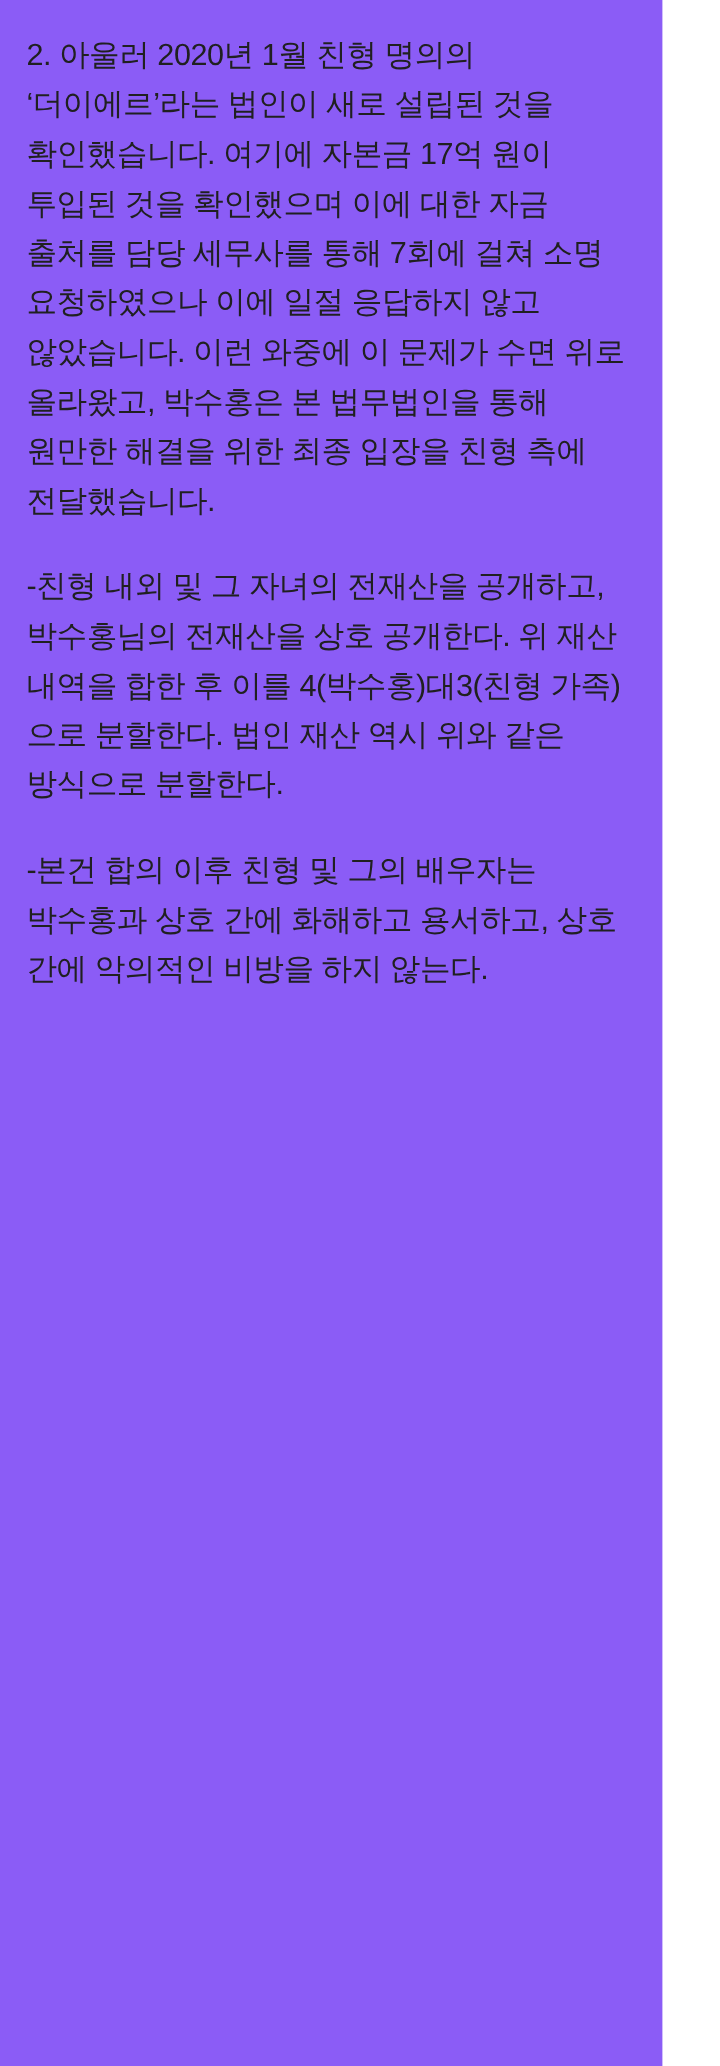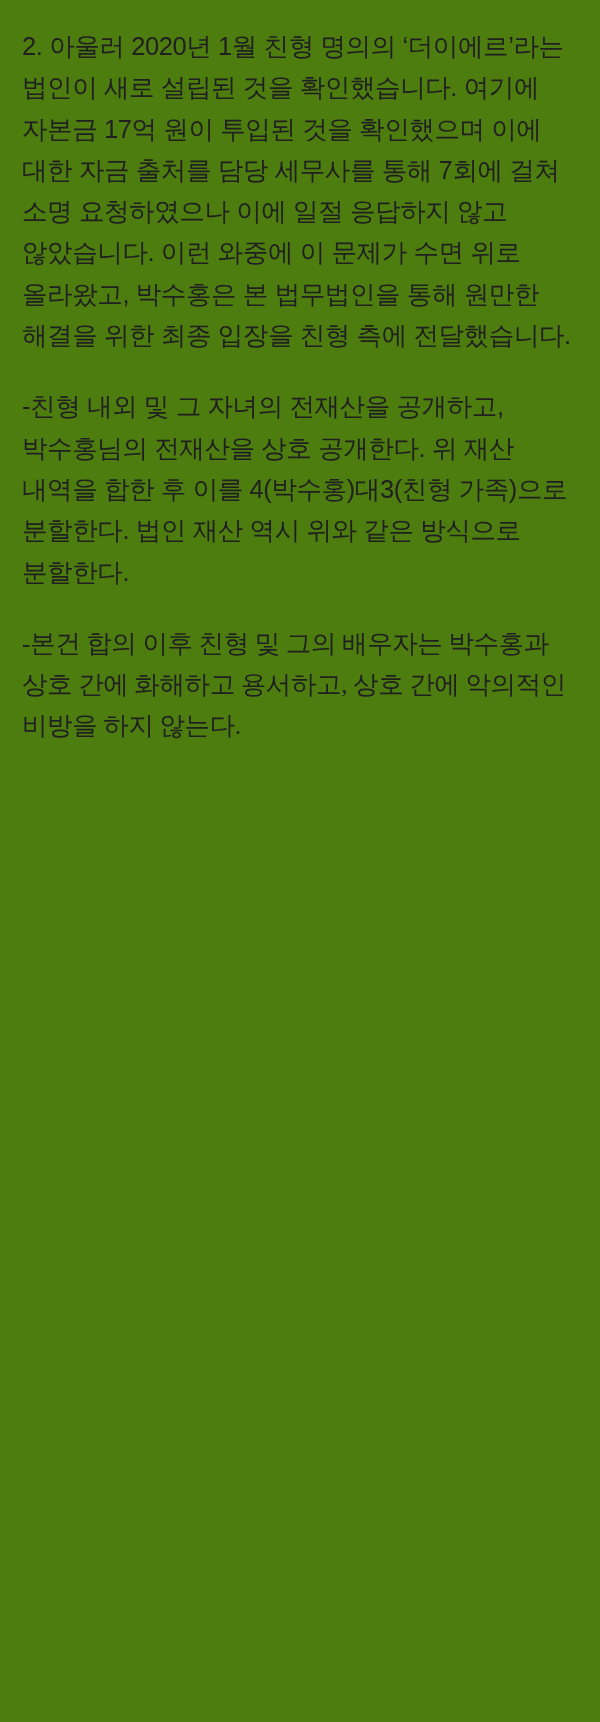--- a/index.html
+++ b/index.html
@@ -7,39 +7,38 @@
     padding: 0;
     background: #ffffff;
   }
   body {
     width: 600px;
     min-height: 1722px;
     font-family: "Liberation Sans", "DejaVu Sans", sans-serif;
     color: #1a1a1a;
   }
   .page {
-    width: 600px;
+    width: 552px;
     min-height: 1722px;
     box-sizing: border-box;
     padding: 26px 22px 20px 22px;
-    background: #4d7c0f;
+    background: #8b5cf6;
   }
   .para {
     font-size: 25.5px;
     line-height: 1.62;
     letter-spacing: -0.4px;
     color: #202020;
     margin: 0 0 30px 0;
     word-break: keep-all;
     white-space: normal;
     text-align: left;
   }
   .para:last-child {
     margin-bottom: 0;
-    font-family: Liberation Serif, serif;
   }
 </style>
 </head>
 <body>
 
 <div class="page">
   <p class="para">2. 아울러 2020년 1월 친형 명의의 ‘더이에르’라는 법인이 새로 설립된 것을 확인했습니다. 여기에 자본금 17억 원이 투입된 것을 확인했으며 이에 대한 자금 출처를 담당 세무사를 통해 7회에 걸쳐 소명 요청하였으나 이에 일절 응답하지 않고 않았습니다. 이런 와중에 이 문제가 수면 위로 올라왔고, 박수홍은 본 법무법인을 통해 원만한 해결을 위한 최종 입장을 친형 측에 전달했습니다.</p>
   <p class="para">-친형 내외 및 그 자녀의 전재산을 공개하고, 박수홍님의 전재산을 상호 공개한다. 위 재산 내역을 합한 후 이를 4(박수홍)대3(친형 가족)으로 분할한다. 법인 재산 역시 위와 같은 방식으로 분할한다.</p>
   <p class="para">-본건 합의 이후 친형 및 그의 배우자는 박수홍과 상호 간에 화해하고 용서하고, 상호 간에 악의적인 비방을 하지 않는다.</p>
 </div>

